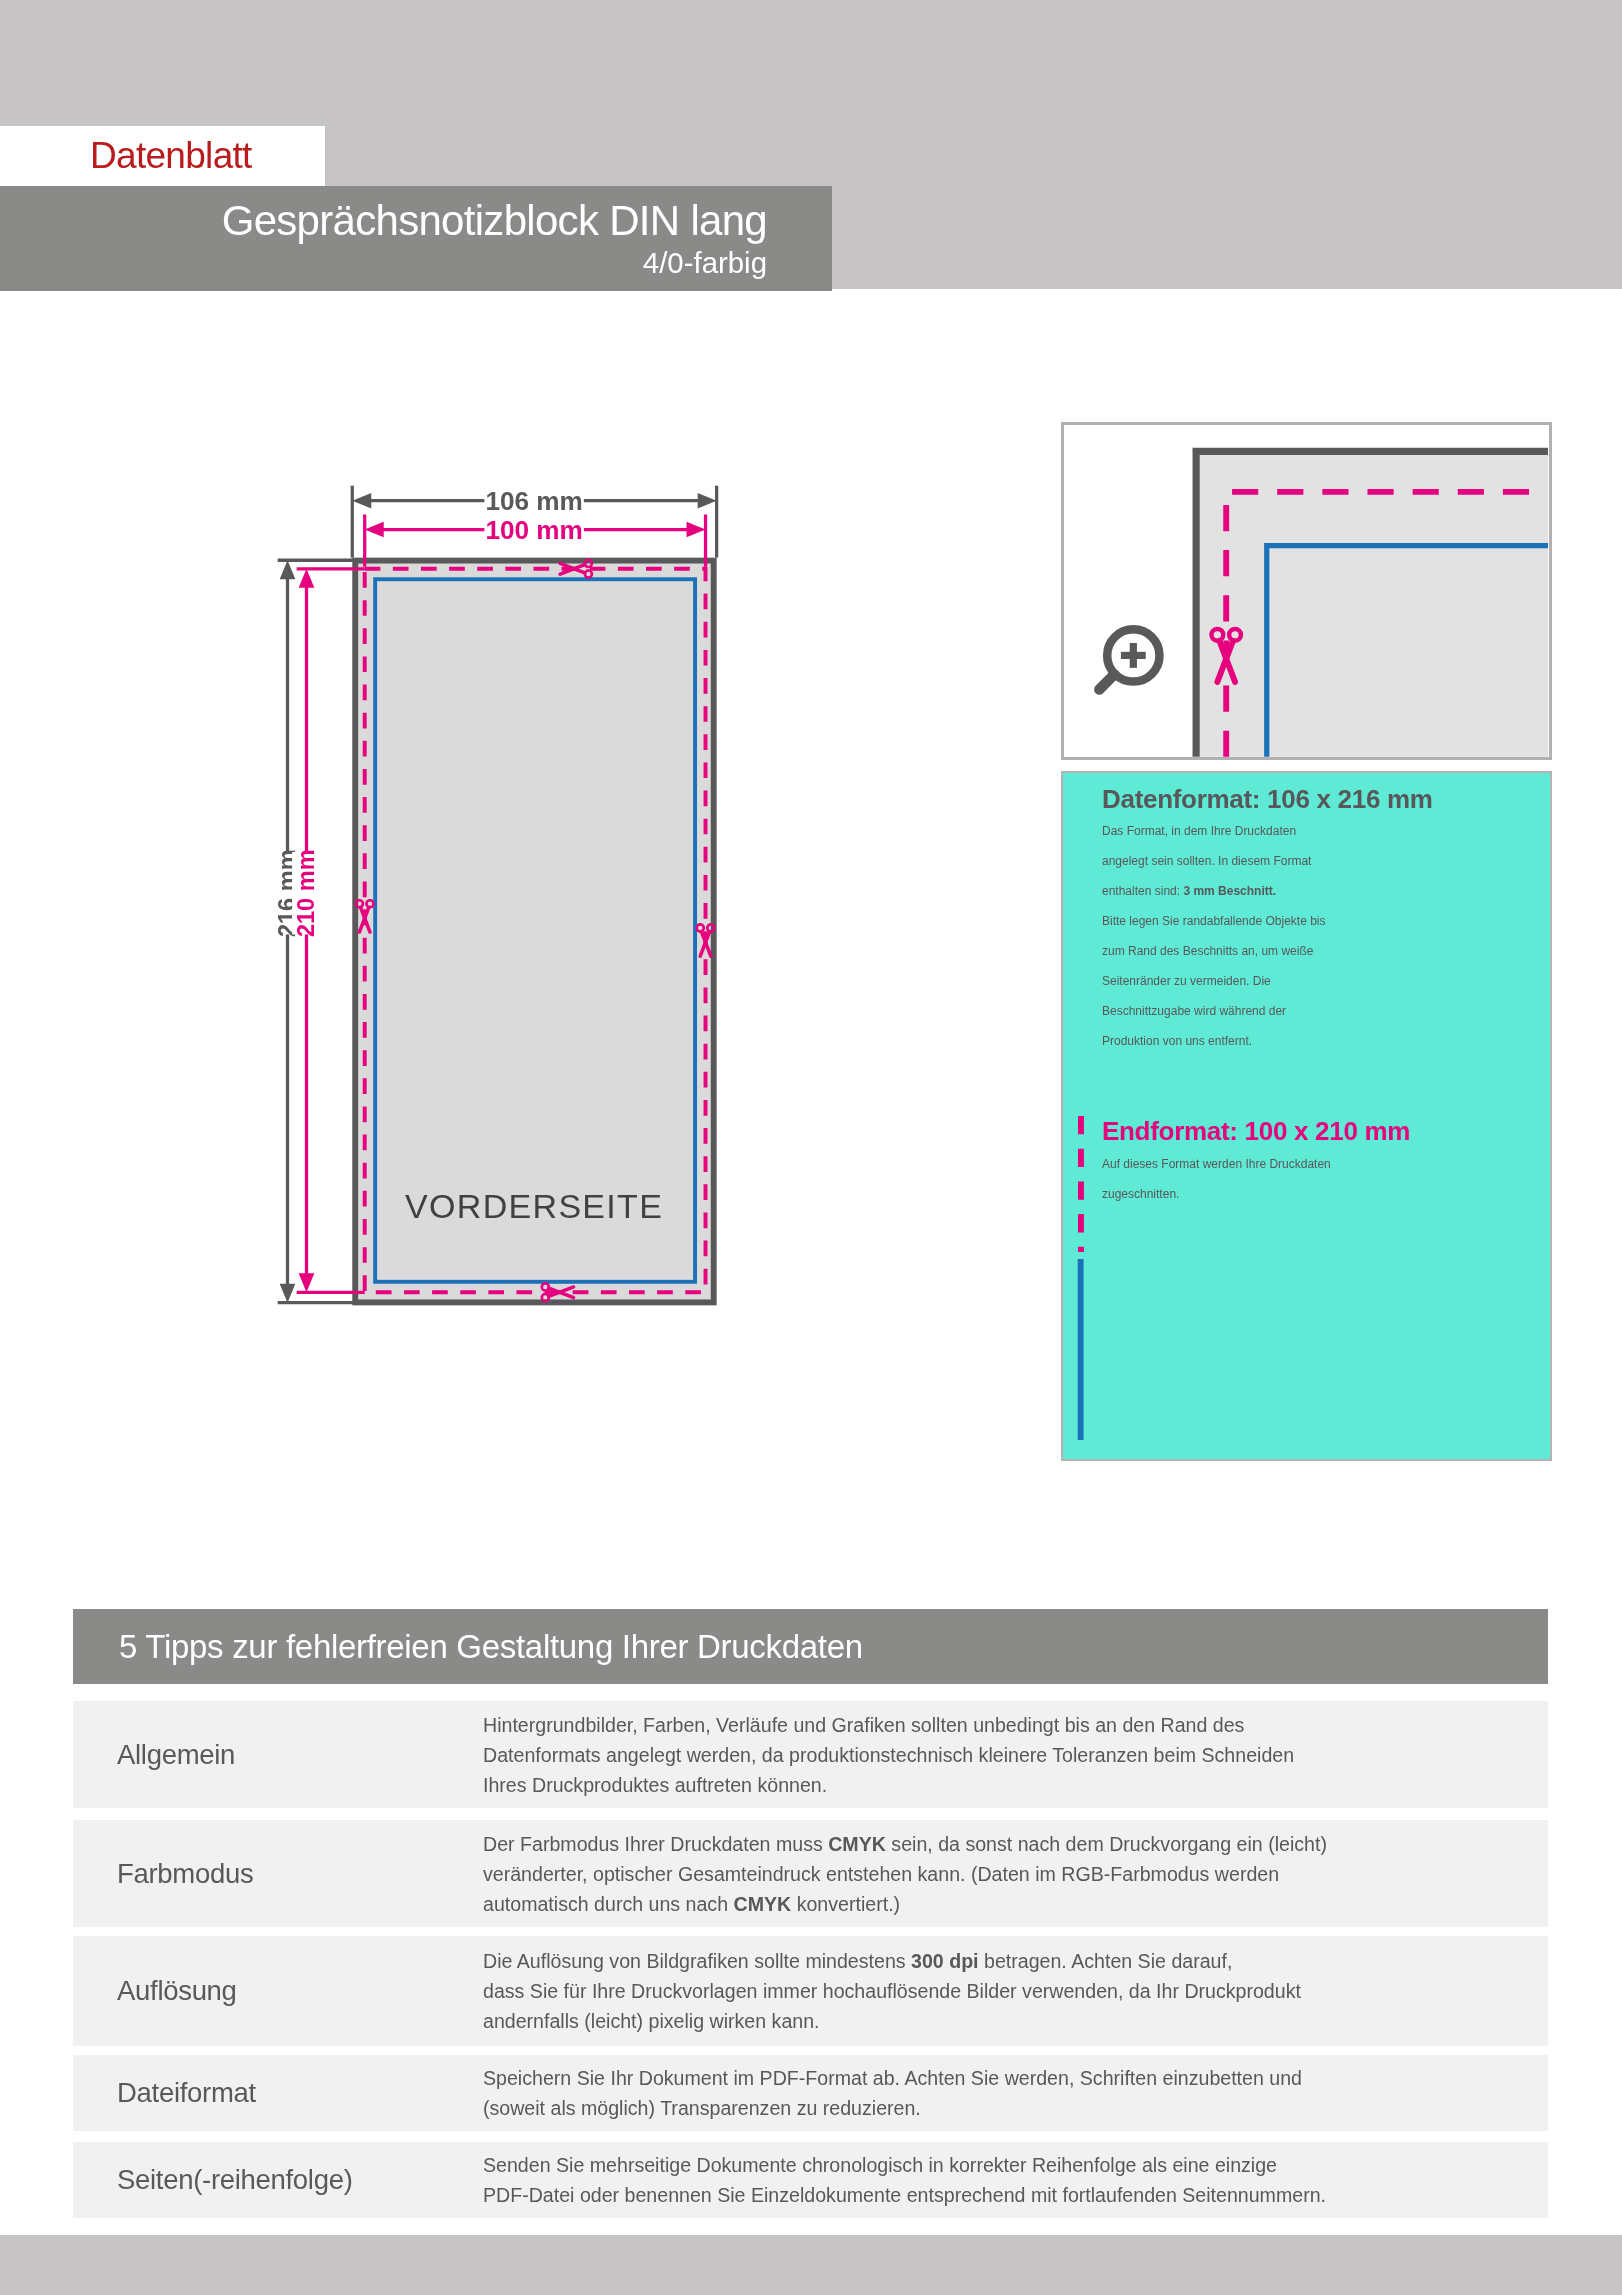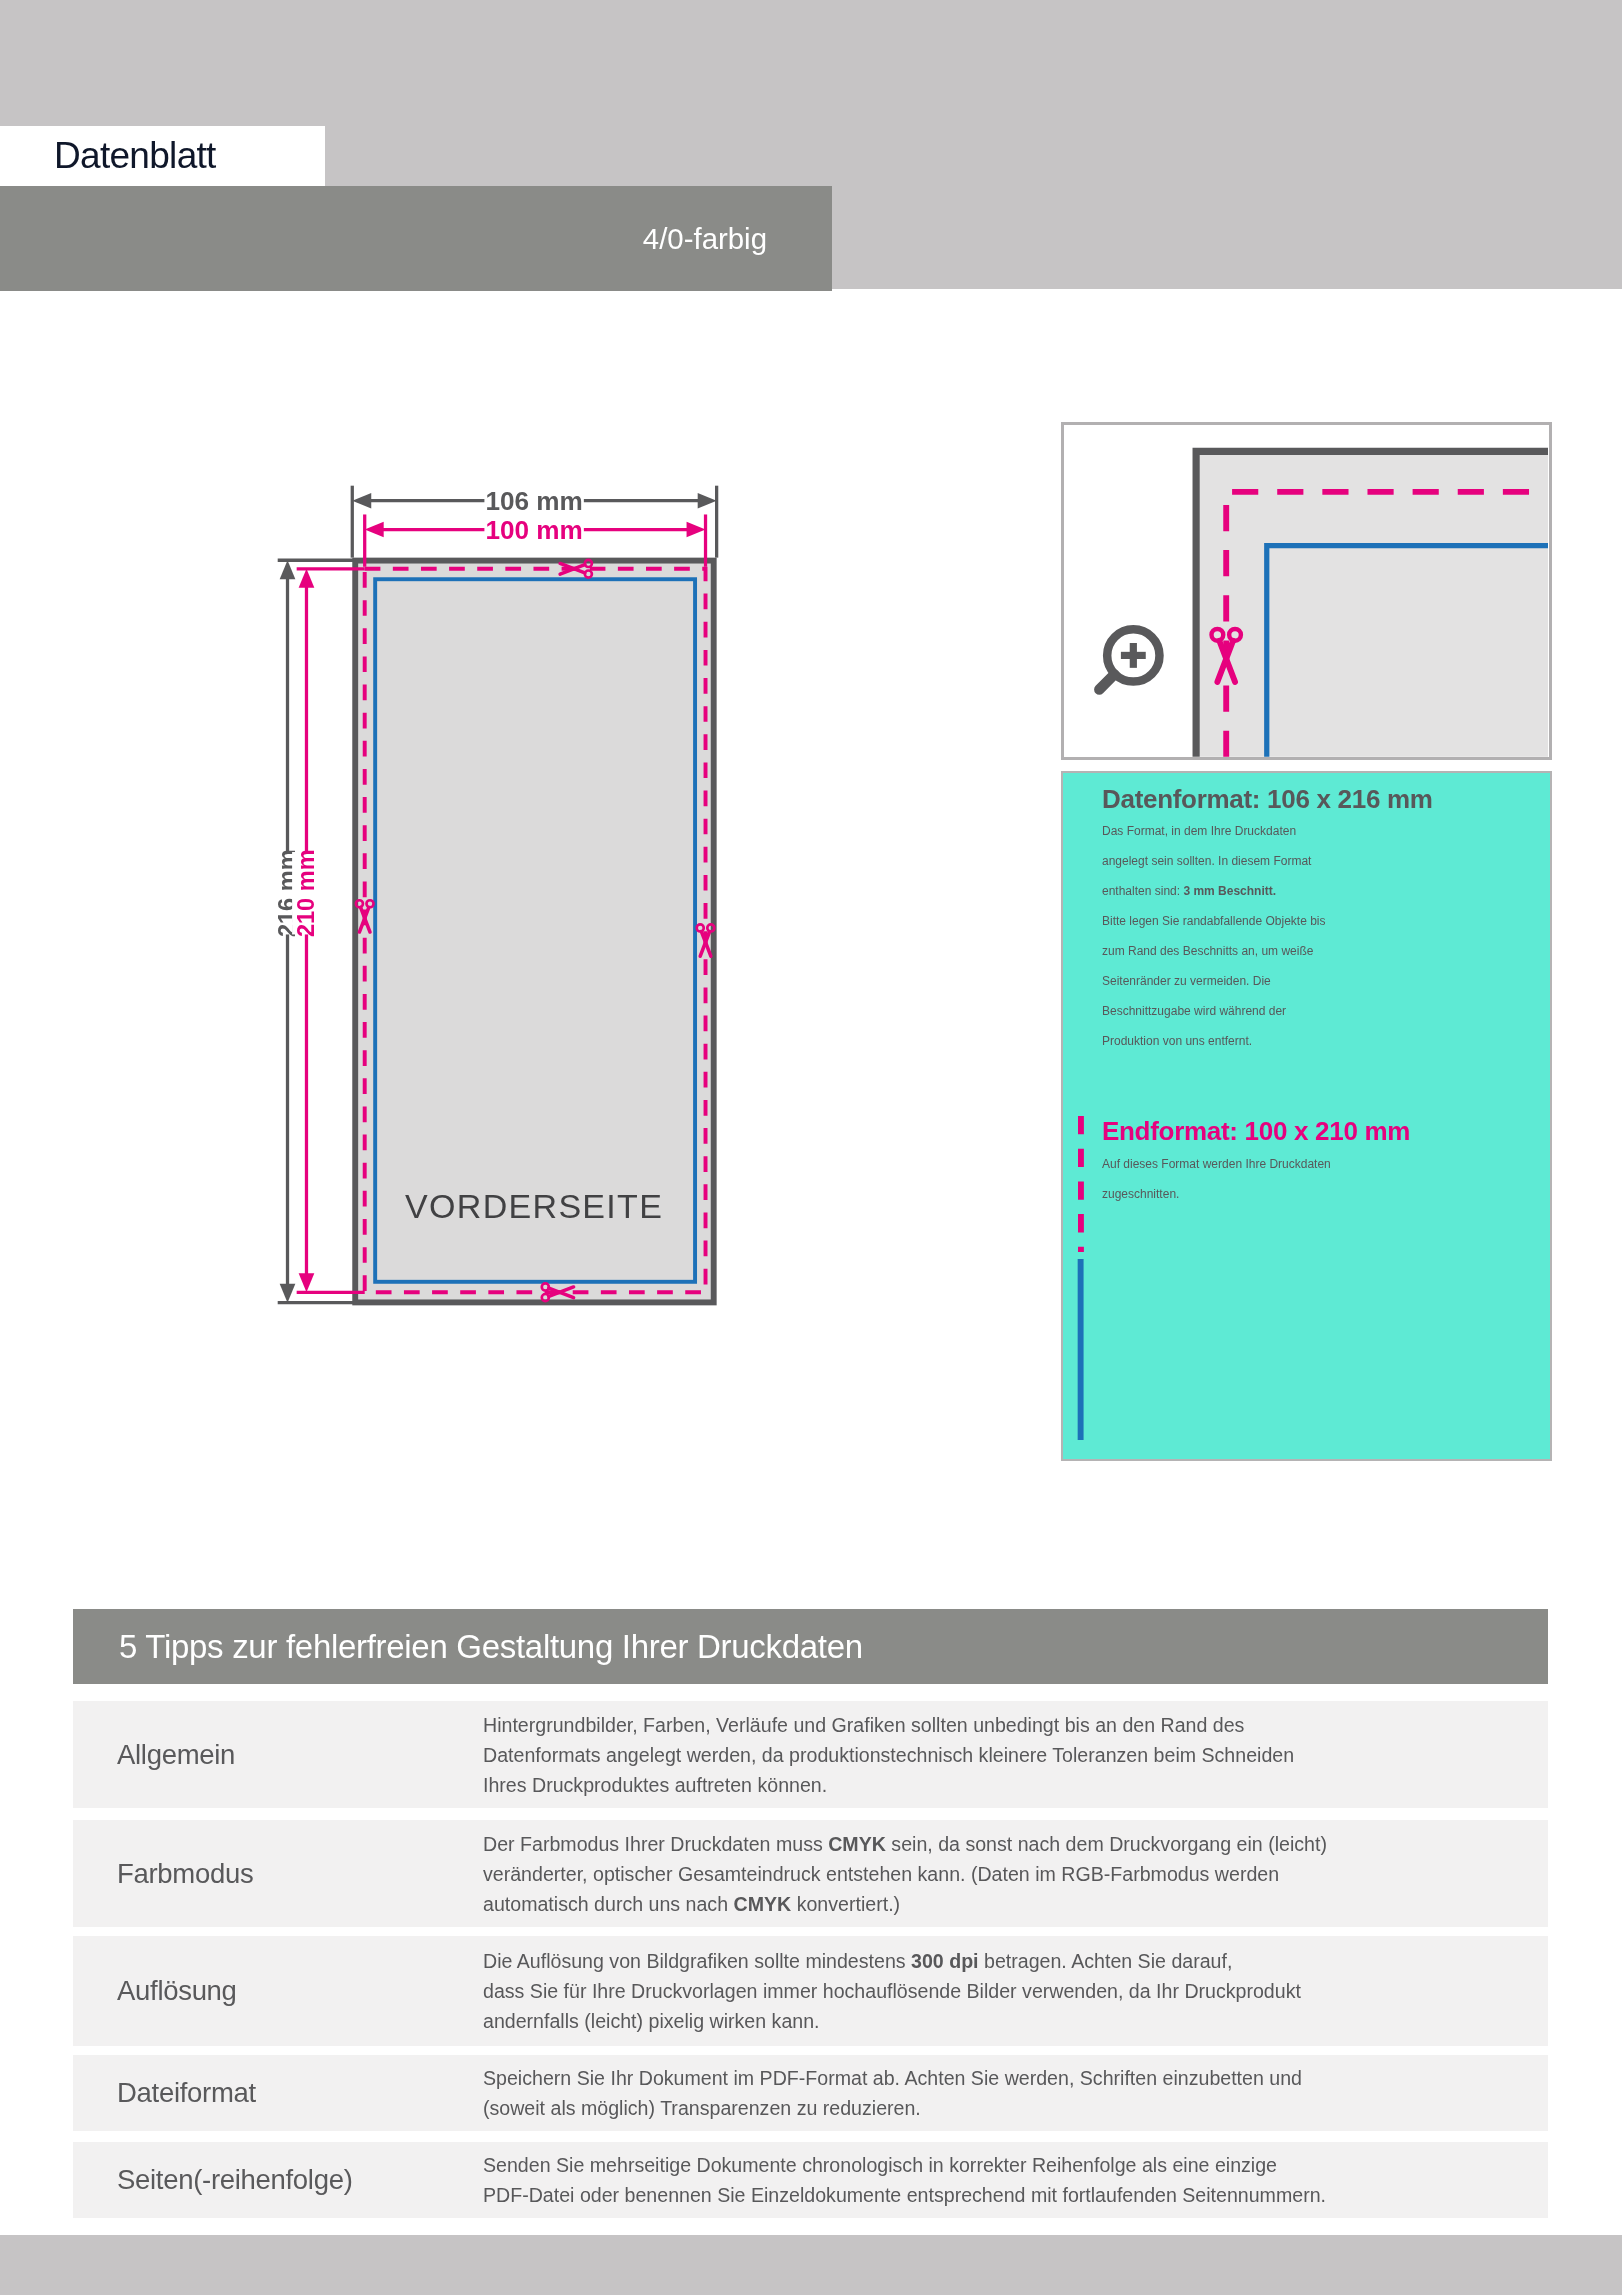--- a/index.html
+++ b/index.html
@@ -4,21 +4,21 @@
 <style>
   html,body{margin:0;padding:0;background:#888;}
   .page{position:relative;width:1623px;height:2295px;background:#ffffff;overflow:hidden;
         font-family:"Liberation Sans",sans-serif;color:#58585a;}
   .abs{position:absolute;}
 
   
   .top-band{left:0;top:0;width:1623px;height:289px;background:#c6c4c5;}
   .datenblatt-box{left:0;top:126px;width:325px;height:60px;background:#ffffff;
                   display:flex;align-items:center;}
-  .datenblatt-box span{padding-left:54px;font-size:37px;letter-spacing:-0.7px;color:#0f172a;}
+  .datenblatt-box span{padding-left:90px;font-size:37px;letter-spacing:-0.7px;color:#b91c1c;}
   .title-banner{left:0;top:186px;width:832px;height:105px;background:#8a8b88;
                 display:flex;flex-direction:column;justify-content:center;align-items:flex-end;
                 padding-right:65px;box-sizing:border-box;color:#ffffff;}
   .banner-title{font-size:42px;letter-spacing:-0.7px;line-height:47px;}
   .banner-sub{font-size:29.4px;line-height:37px;}
 
   
   .diagram-svg{left:262px;top:458px;}
 
   
@@ -55,20 +55,21 @@
 <body>
 
 <div class="page">
 
   <div class="abs top-band"></div>
 
   <div class="abs datenblatt-box">
     <span>Datenblatt</span>
   </div>
   <div class="abs title-banner">
+    <div class="banner-title">Gesprächsnotizblock DIN lang</div>
     <div class="banner-sub">4/0-farbig</div>
   </div>
 
   <svg class="abs diagram-svg" width="471" height="877" viewBox="400 700 720 1340">
     <defs>
       <g id="scissors">
         <circle cx="-9" cy="-21" r="6" fill="none" stroke="#e6017e" stroke-width="4.5"></circle>
         <circle cx="9" cy="-21" r="6" fill="none" stroke="#e6017e" stroke-width="4.5"></circle>
         <line x1="-7" y1="-15" x2="9" y2="27" stroke="#e6017e" stroke-width="6" stroke-linecap="round"></line>
         <line x1="7" y1="-15" x2="-9" y2="27" stroke="#e6017e" stroke-width="6" stroke-linecap="round"></line>

